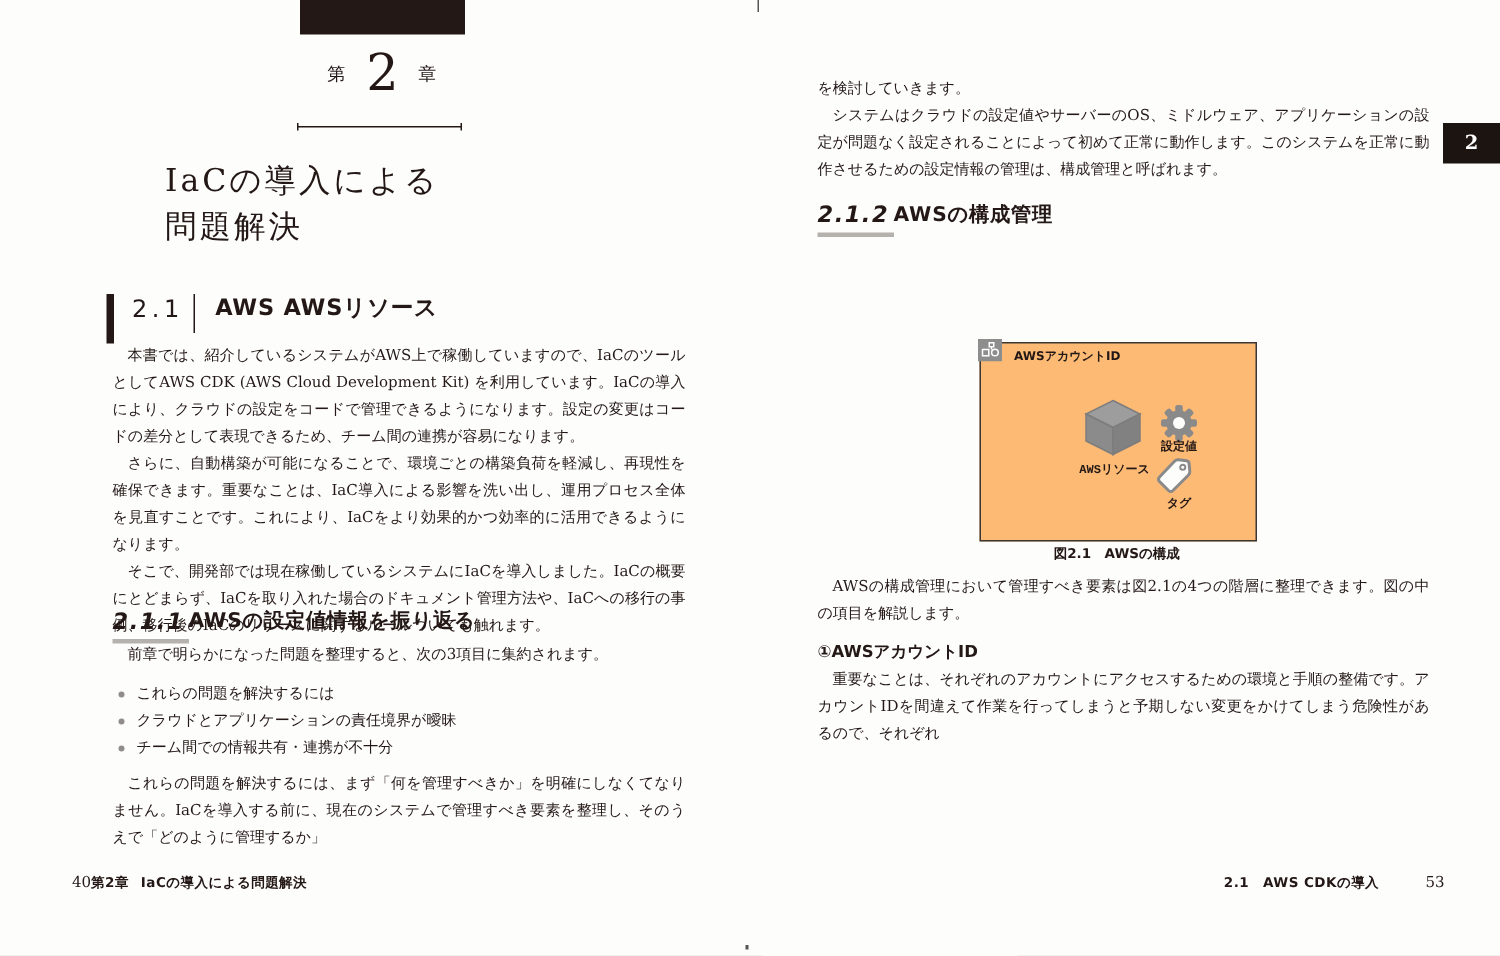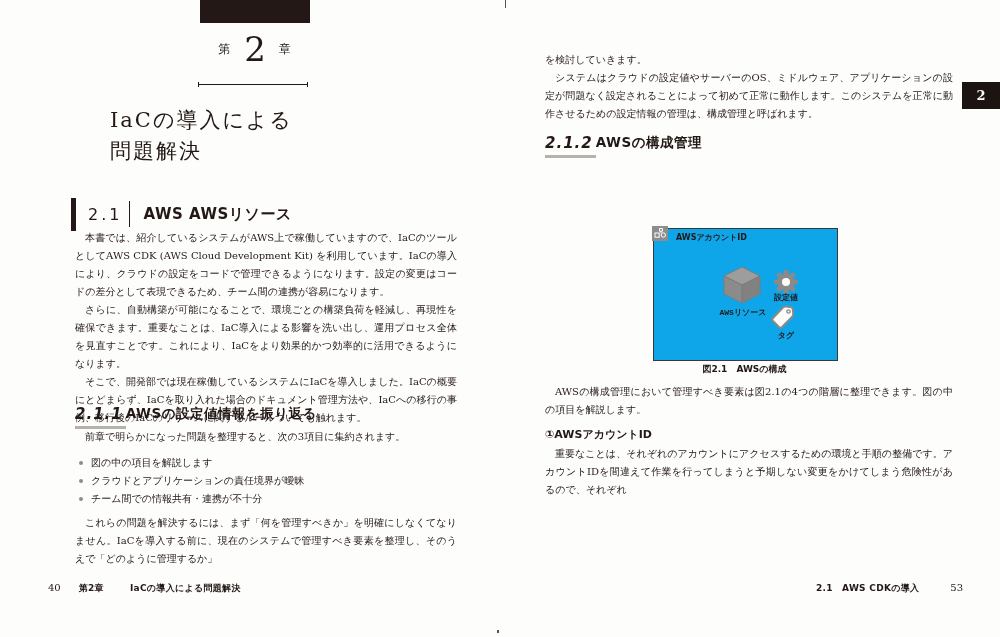--- a/index.html
+++ b/index.html
@@ -18,48 +18,48 @@
   .chapter-rect{left:200px;top:0;width:110px;height:23px;background:#231815;}
   .chapter-label{left:175px;top:28px;width:160px;height:42px;display:flex;align-items:center;justify-content:center;gap:13px;}
   .chapter-label .kanji{font-size:12px;letter-spacing:1px;}
   .chapter-label .num{font-size:34px;line-height:34px;}
   .chapter-rule{left:198px;top:84px;width:110px;height:1px;background:#231815;}
   .chapter-rule::before,.chapter-rule::after{content:"";position:absolute;top:-2px;width:1px;height:5px;background:#231815;}
   .chapter-rule::before{left:0;} .chapter-rule::after{right:0;}
   .chapter-title{left:110px;top:105px;width:280px;text-align:left;font-size:21px;line-height:31px;letter-spacing:2px;}
 
   
-  .section-heading{left:71px;top:196px;height:36px;display:flex;align-items:center;}
+  .section-heading{left:71px;top:196px;height:36px;display:flex;align-items:flex-start;}
   .sec-bar{width:5px;height:33px;background:#231815;margin-right:12px;}
   .sec-num{font-family:"DejaVu Sans","Liberation Sans",sans-serif;font-size:16px;letter-spacing:3px;font-weight:500;}
   .sec-div{width:1px;height:26px;background:#231815;margin:0 13px 0 7px;}
   .sec-title{font-family:"DejaVu Sans","Liberation Sans",sans-serif;font-size:15px;font-weight:bold;letter-spacing:.5px;}
 
   
   .subsection{display:flex;align-items:flex-start;}
   .sub-num{font-family:"DejaVu Sans","Liberation Sans",sans-serif;font-weight:bold;font-style:italic;
            font-size:15px;letter-spacing:1px;border-bottom:3px solid #b5b1ad;padding:0 3px 3px 0;}
   .sub-title{font-family:"DejaVu Sans","Liberation Sans",sans-serif;font-weight:bold;font-size:13.5px;letter-spacing:.5px;}
 
   
   .bullet-row{display:flex;gap:8px;font-size:10px;line-height:18px;}
   .bullet-dot{flex:0 0 4px;width:4px;height:4px;border-radius:50%;background:#908c89;margin-top:7px;}
 
   
-  .figure-box{left:653px;top:228px;width:183px;height:131px;border:1px solid #3d3734;background:#0ea5e9;}
+  .figure-box{left:653px;top:228px;width:183px;height:131px;border:1px solid #3d3734;background:#fdba74;}
   .fig-account-icon{left:-2px;top:-3px;}
   .fig-account-label{left:22px;top:3px;font-size:8px;font-weight:bold;}
   .fig-label{font-size:8px;font-weight:bold;text-align:center;font-family:Liberation Mono, monospace;}
   .fig-caption{left:653px;top:363px;width:183px;text-align:center;font-size:9px;font-weight:bold;}
 
   
   .item-heading{font-family:"DejaVu Sans","Liberation Sans",sans-serif;font-weight:bold;font-size:11px;}
 
   
-  .footer{font-size:9px;gap:18px;}
+  .footer{font-size:9px;}
   .footer .pagenum{font-size:10px;font-family:"DejaVu Serif","Liberation Serif",serif;}
   .footer .f-label{font-family:"DejaVu Sans","Liberation Sans",sans-serif;font-weight:600;font-size:9px;letter-spacing:.3px;}
   .footer-left{left:48px;top:582px;display:flex;align-items:baseline;}
   .footer-left .f-label{}
   .footer-right{left:545px;top:582px;width:418px;text-align:right;}
   .footer-right .pagenum{margin-left:28px;}
 
   
   .edge-tab{left:962px;top:82px;width:38px;height:27px;background:#1b1410;color:#fff;
     display:flex;align-items:center;justify-content:center;font-size:13px;font-weight:bold;}
@@ -106,21 +106,21 @@
     <span class="sub-title">AWSの設定値情報を振り返る</span>
   </div>
 
   <div class="abs body-text" style="left:75px;top:428px;width:382px;">
     <p class="indent">前章で明らかになった問題を整理すると、次の3項目に集約されます。</p>
   </div>
 
   <div class="abs" style="left:79px;top:454px;width:378px;">
     <div class="bullet-row">
       <div class="bullet-dot"></div>
-      <span>図の中の項目を解説します</span>
+      <span>これらの問題を解決するには</span>
     </div>
     <div class="bullet-row">
       <div class="bullet-dot"></div>
       <span>クラウドとアプリケーションの責任境界が曖昧</span>
     </div>
     <div class="bullet-row">
       <div class="bullet-dot"></div>
       <span>チーム間での情報共有・連携が不十分</span>
     </div>
   </div>

